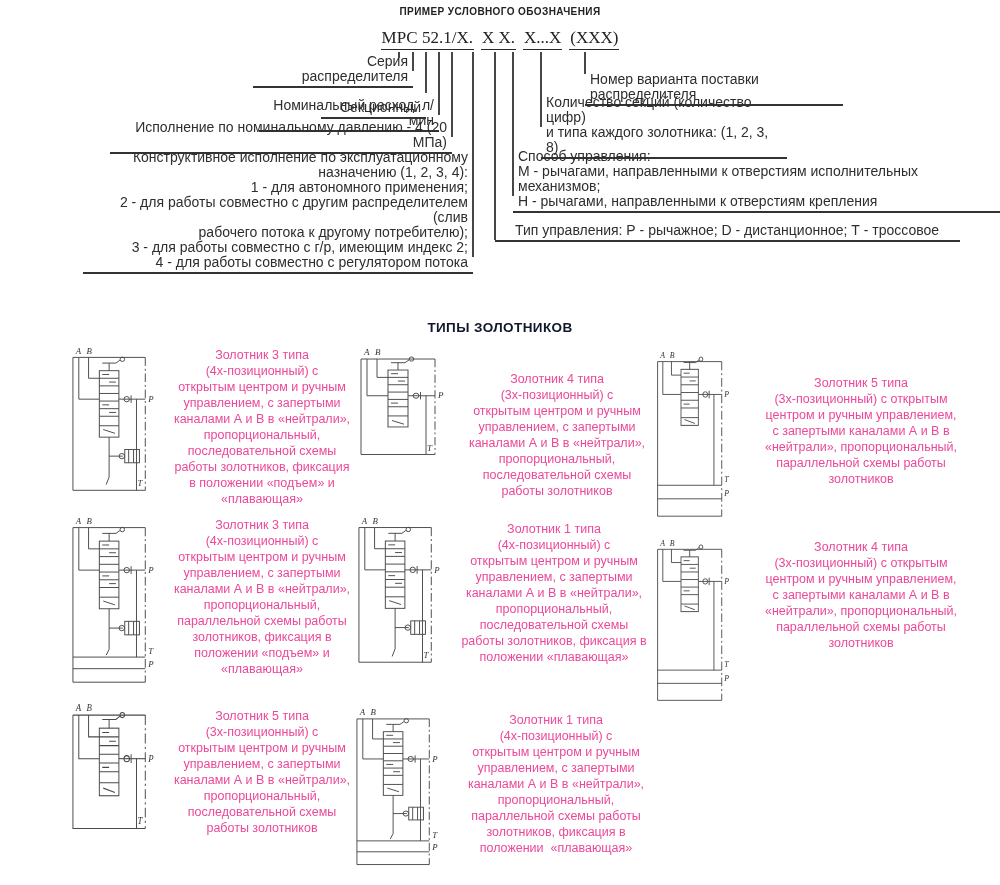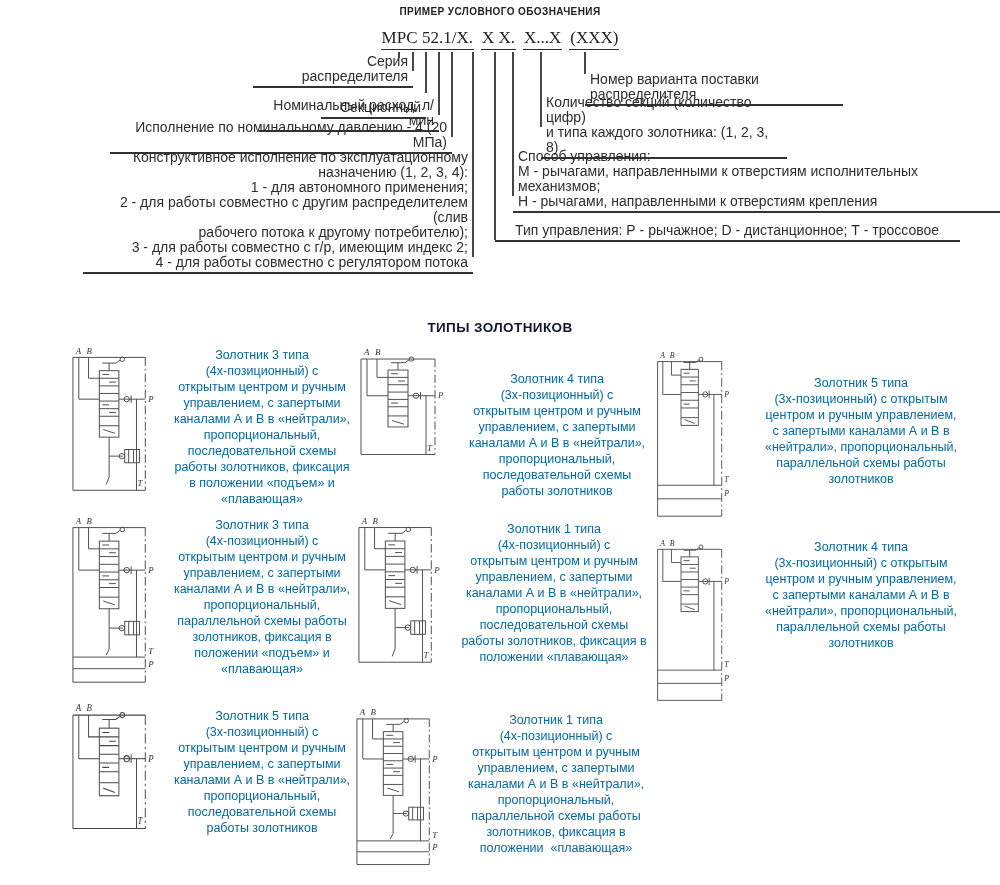--- a/index.html
+++ b/index.html
@@ -26,21 +26,21 @@
   }
   .callout.cl{text-align:right;}
   .callout.cr{text-align:left;}
   .lines-svg{left:0;top:0;pointer-events:none;}
   .spools-title{
     left:0;top:320px;width:1000px;text-align:center;
     font-size:13.5px;font-weight:bold;letter-spacing:.4px;color:#0f172a;
   }
   .spool-text{
     transform:translateX(-50%);text-align:center;white-space:pre;
-    font-size:12.5px;line-height:16px;color:#0369a1;
+    font-size:12.5px;line-height:16px;color:#ec4899;
   }
   .valve{position:absolute;overflow:visible;}
   .vln{stroke:#4a4a4a;fill:none;stroke-width:1;}
   .vdd{stroke-dasharray:9 3 2 3;}
   .vpl{font:italic 9px "Liberation Serif", serif;fill:#333;}
   #symdefs{position:absolute;width:0;height:0;}
 </style>
 </head>
 <body>
 

